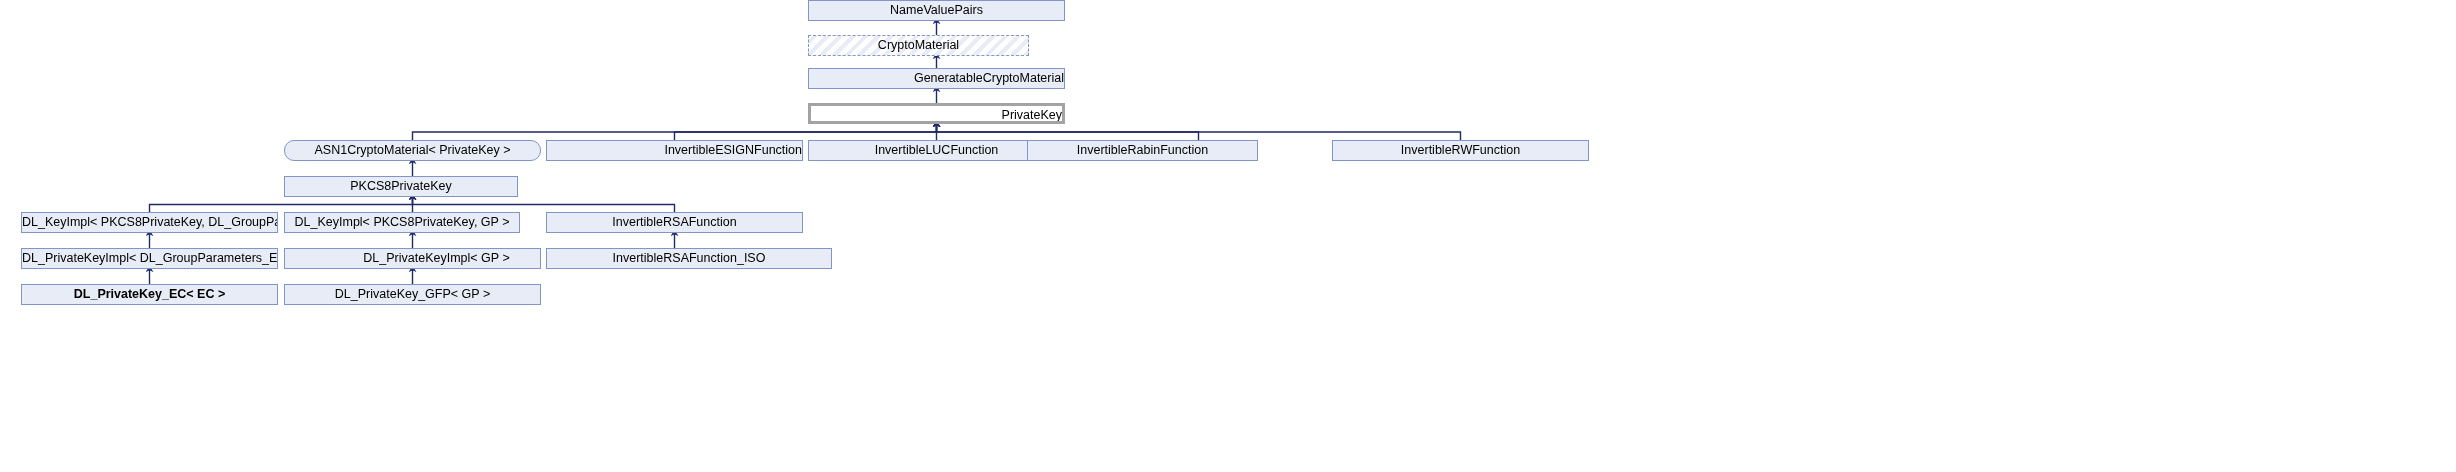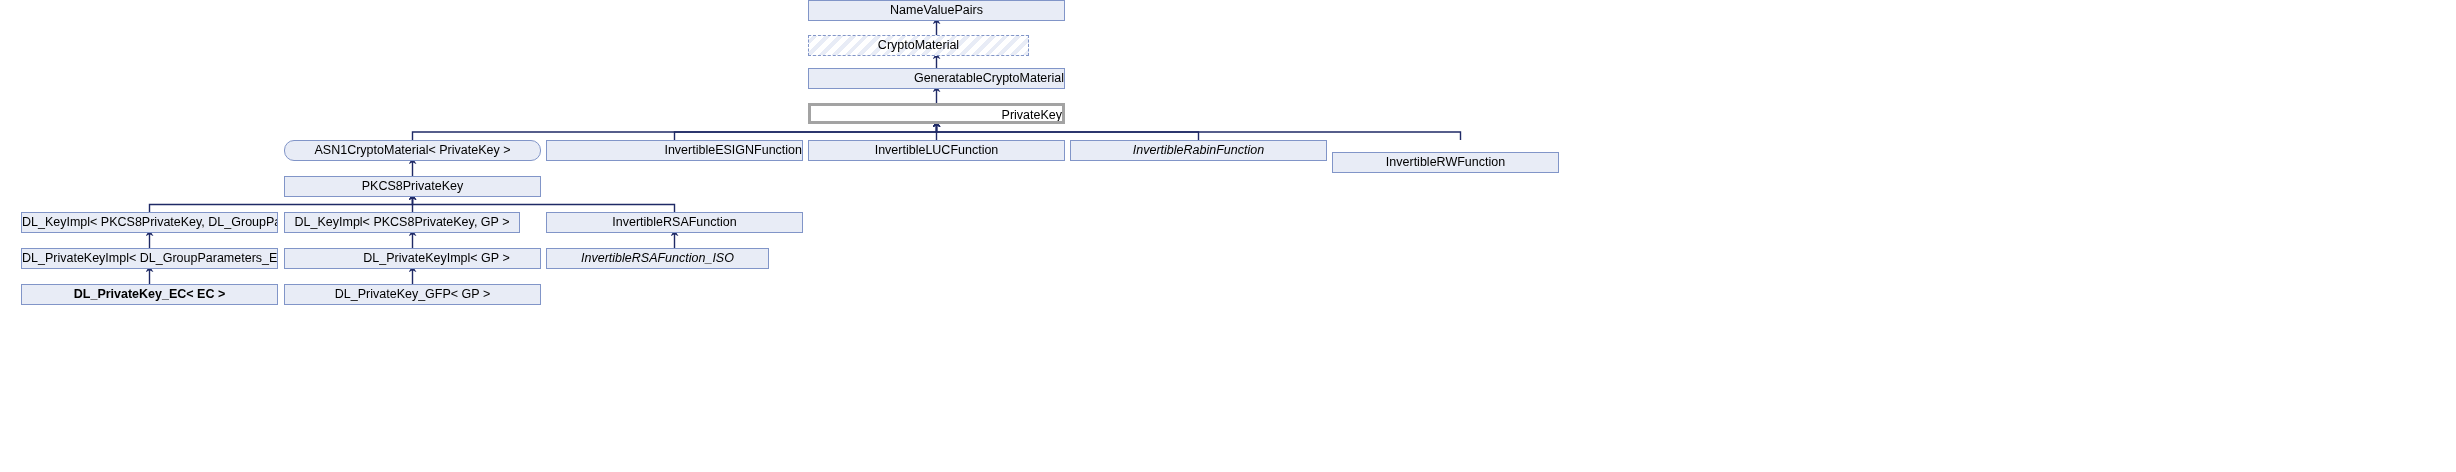--- a/index.html
+++ b/index.html
@@ -108,45 +108,45 @@
       </div>
       <div class="node" style="left: 263px; top: 140px; width: 257px; border-radius: 10px;">
         <span class="node-label">ASN1CryptoMaterial&lt; PrivateKey &gt;</span>
       </div>
       <div class="node" style="left: 525px; top: 140px; width: 257px; text-align: right;">
         <span class="node-label">InvertibleESIGNFunction</span>
       </div>
       <div class="node" style="left: 787px; top: 140px; width: 257px;">
         <span class="node-label">InvertibleLUCFunction</span>
       </div>
-      <div class="node" style="left: 1049px; top: 140px; width: 257px; font-style: italic;">
+      <div class="node" style="left: 1006px; top: 140px; width: 231px;">
         <span class="node-label">InvertibleRabinFunction</span>
       </div>
-      <div class="node" style="left: 1311px; top: 152px; width: 227px;">
+      <div class="node" style="left: 1311px; top: 140px; width: 257px;">
         <span class="node-label">InvertibleRWFunction</span>
       </div>
-      <div class="node" style="left: 263px; top: 176px; width: 257px;">
+      <div class="node" style="left: 263px; top: 176px; width: 234px;">
         <span class="node-label">PKCS8PrivateKey</span>
       </div>
       <div class="node" style="left: 0px; top: 212px; width: 257px;">
         <span class="node-label">DL_KeyImpl&lt; PKCS8PrivateKey, DL_GroupParameters_EC&lt; EC &gt; &gt;</span>
       </div>
       <div class="node" style="left: 263px; top: 212px; width: 236px;">
         <span class="node-label">DL_KeyImpl&lt; PKCS8PrivateKey, GP &gt;</span>
       </div>
       <div class="node" style="left: 525px; top: 212px; width: 257px;">
         <span class="node-label">InvertibleRSAFunction</span>
       </div>
       <div class="node" style="left: 0px; top: 248px; width: 257px;">
         <span class="node-label">DL_PrivateKeyImpl&lt; DL_GroupParameters_EC&lt; EC &gt; &gt;</span>
       </div>
       <div class="node" style="left: 263px; top: 248px; width: 257px; padding-left: 48px;">
         <span class="node-label">DL_PrivateKeyImpl&lt; GP &gt;</span>
       </div>
-      <div class="node" style="left: 525px; top: 248px; width: 223px; font-style: italic;">
+      <div class="node" style="left: 525px; top: 248px; width: 286px;">
         <span class="node-label">InvertibleRSAFunction_ISO</span>
       </div>
       <div class="node" style="left: 0px; top: 284px; width: 257px; font-weight: bold;">
         <span class="node-label">DL_PrivateKey_EC&lt; EC &gt;</span>
       </div>
       <div class="node" style="left: 263px; top: 284px; width: 257px;">
         <span class="node-label">DL_PrivateKey_GFP&lt; GP &gt;</span>
       </div>
     </div>
 </div>

